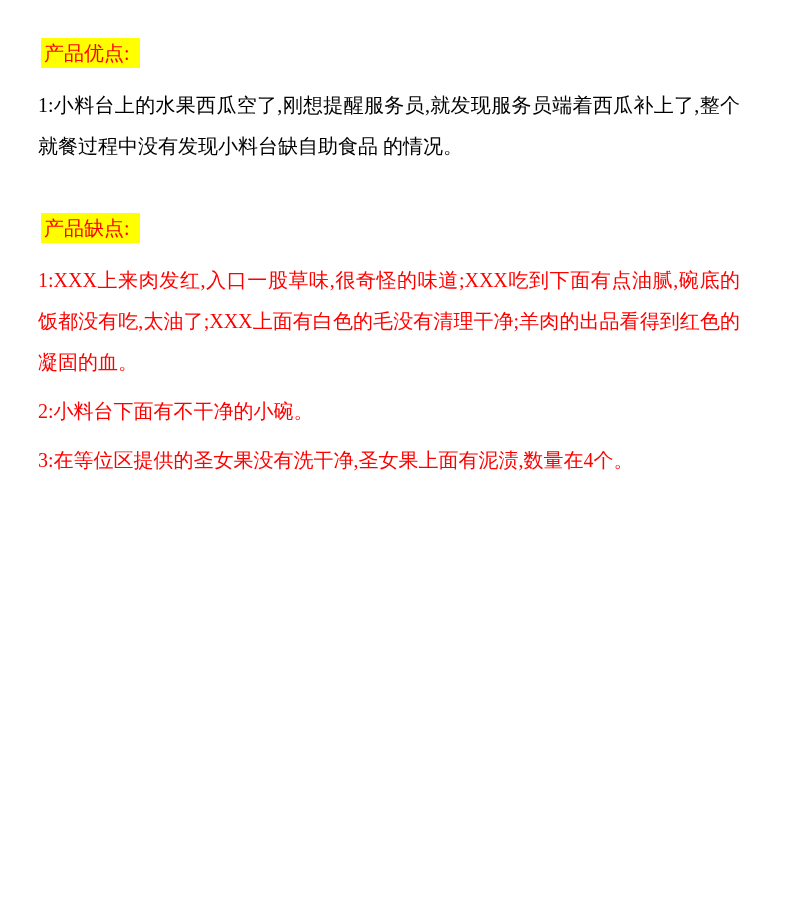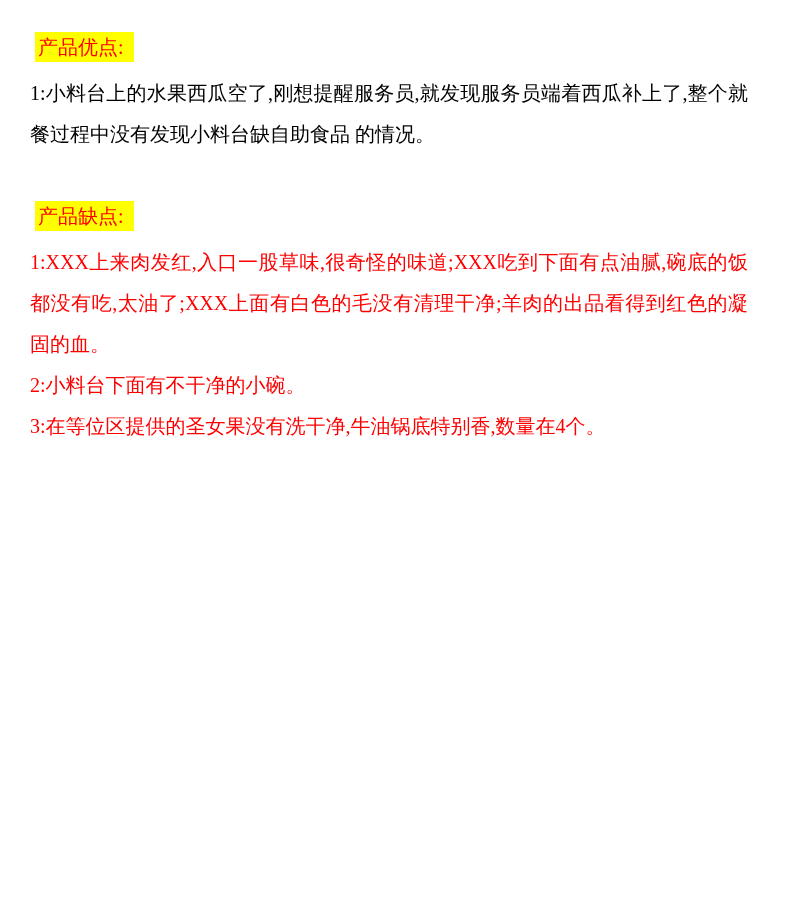--- a/index.html
+++ b/index.html
@@ -10,44 +10,44 @@
     background: #ffffff;
     padding: 22px 38px 0 30px;
     overflow: hidden;
     font-family: "Liberation Serif", "DejaVu Serif", serif;
     font-size: 20px;
     line-height: 41px;
     color: var(--body_text, #000000);
   }
   .section { margin: 0; }
   .section + .section { margin-top: 41px; } 
-  .heading-line { margin: 5px; line-height: 41px; }
+  .heading-line { margin: 11px; line-height: 41px; }
   .highlight {
     background: var(--highlight, #ffff00);
     color: var(--heading_text, #ff0000);
     padding: 4px 10px 4px 3px;
   }
   p.para {
-    margin: 0;
+    margin: 8px;
     text-align: justify;
     text-align-last: left;
     word-break: break-all;
   }
   .section-negative p.para { color: var(--negative_text, #ff0000); }
 </style>
 </head>
 <body>
 
 <div class="page">
 
   <div class="section section-positive">
     <p class="heading-line"><span class="highlight">产品优点:</span></p>
     <p class="para">1:小料台上的水果西瓜空了,刚想提醒服务员,就发现服务员端着西瓜补上了,整个就餐过程中没有发现小料台缺自助食品 的情况。</p>
   </div>
 
   <div class="section section-negative">
     <p class="heading-line"><span class="highlight">产品缺点:</span></p>
     <p class="para">1:XXX上来肉发红,入口一股草味,很奇怪的味道;XXX吃到下面有点油腻,碗底的饭都没有吃,太油了;XXX上面有白色的毛没有清理干净;羊肉的出品看得到红色的凝固的血。</p>
     <p class="para">2:小料台下面有不干净的小碗。</p>
-    <p class="para">3:在等位区提供的圣女果没有洗干净,牛油锅底特别香,数量在4个。</p>
+    <p class="para">3:在等位区提供的圣女果没有洗干净,圣女果上面有泥渍,数量在4个。</p>
   </div>
 
 </div>
 
 </body></html>

